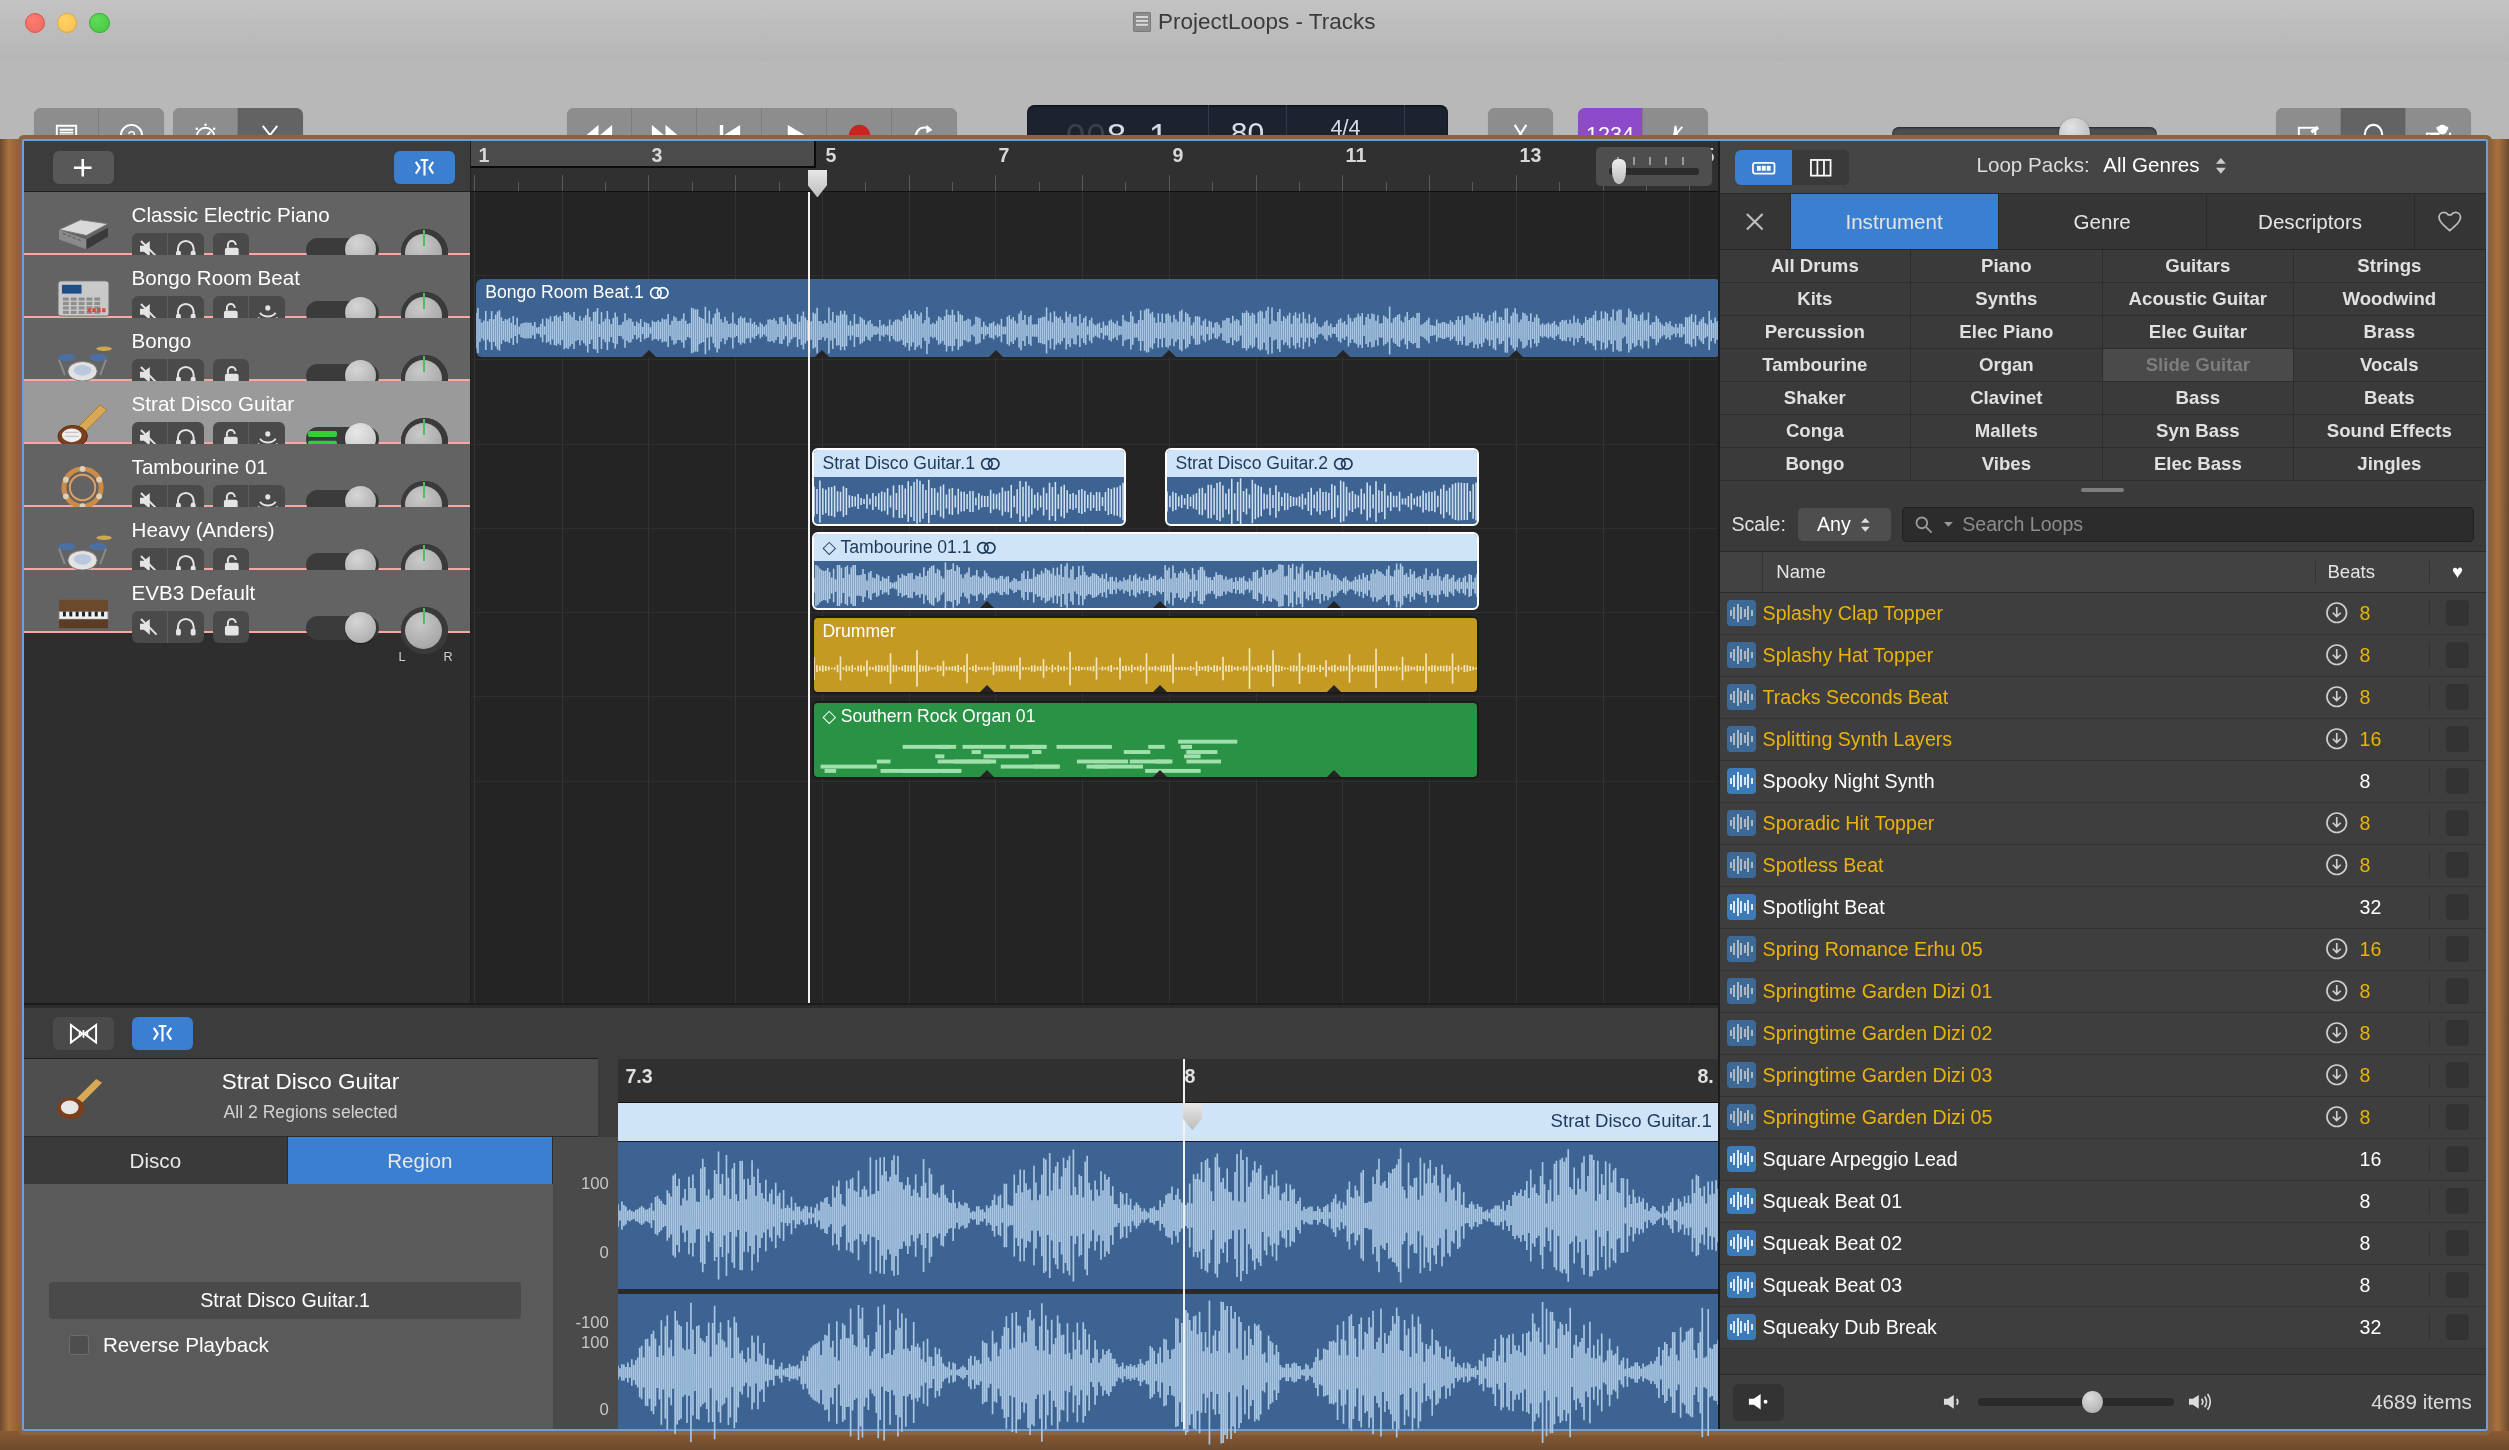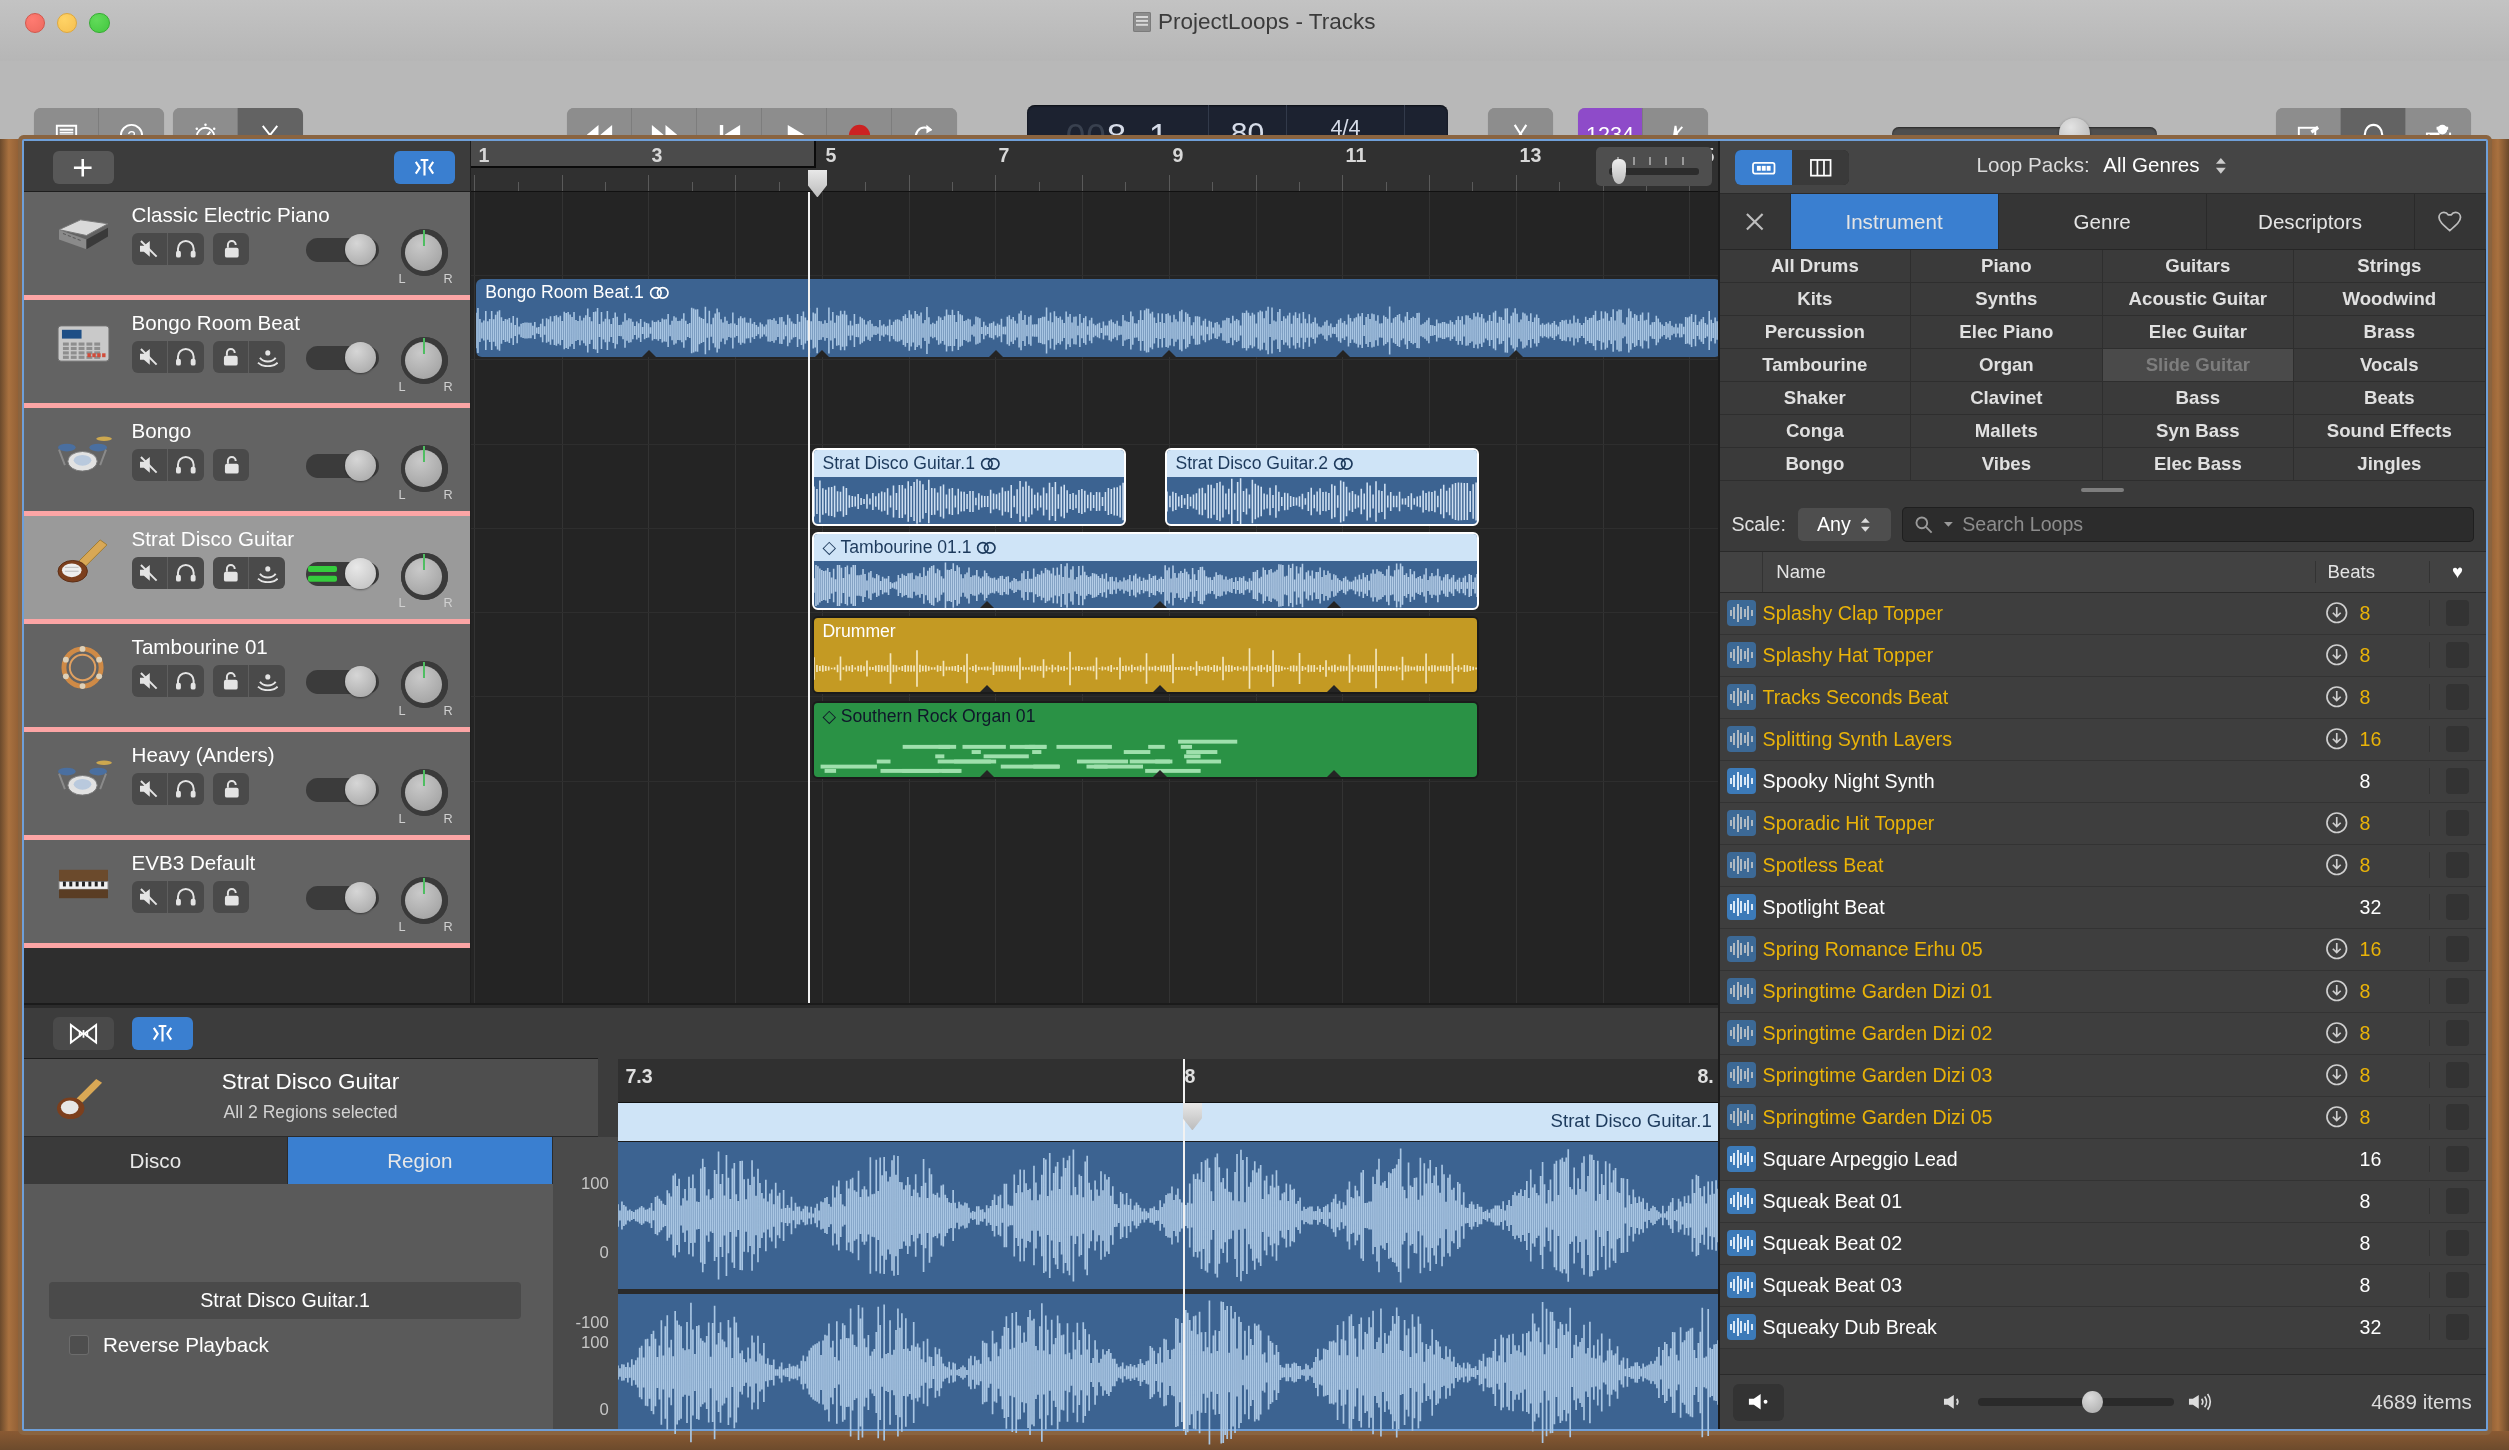--- a/index.html
+++ b/index.html
@@ -96,21 +96,21 @@
   .tick{position:absolute; bottom:0; width:1px; background:#5a5a5a;}
   .zoomslider{position:absolute; right:9.8px; top:5.9px; width:116px;height:39px;background:#4e4e4e;
               border-radius:4.9px;}
   .zoomslider .bar{position:absolute;left:13.7px;top:21.6px;width:90px;height:6.9px;background:#2c2c2c;border-radius:2.9px;}
   .zoomslider .thumb{position:absolute;left:16.7px;top:11.8px;width:13.7px;height:25.5px;
      background:linear-gradient(#eee,#bcbcbc); border-radius:5.9px 5.9px 50% 50%;}
   .zoomslider .nub{position:absolute;top:9.8px;width:2px;height:8.8px;background:#9a9a9a;}
 
   .thead-col{position:absolute; left:0; top:51px; width:447px; bottom:0; background:#2e2e2e;
              border-right:1px solid #1e1e1e;}
-  .trk{position:relative; height:108px; border-bottom:5px solid #fca5a5; background:#636363;}
+  .trk{position:relative; height:63px; border-bottom:2px solid #fca5a5; background:#636363;}
   .trk.sel{background:#9a9a9a;}
   .trk .ticon{position:absolute;left:31px;top:19.6px;width:57px;height:47px;}
   .trk .tname{position:absolute;left:108px;top:10.8px;font-size:20.6px;color:#fff;white-space:nowrap;}
   .btnrow{position:absolute;left:108px;top:41px;display:flex;gap:9.8px;}
   .bgrp{display:flex;background:#4a4a4a;border-radius:5.9px;overflow:hidden;}
   .trk.sel .bgrp{background:#4a4a4a;}
   .bbtn{width:36px;height:32px;display:flex;align-items:center;justify-content:center;
         border-right:1px solid #5e5e5e;}
   .bgrp .bbtn:last-child{border-right:none;}
   .vol{position:absolute; left:282px; top:46px; width:73px; height:23.5px; background:#3b3b3b;
@@ -135,21 +135,21 @@
   .region{position:absolute; border-radius:5.9px; overflow:hidden;}
   .region .rtitle{position:absolute;left:8.8px;top:2.9px;font-size:17.6px;white-space:nowrap;z-index:3;}
   .region.audio{background:#3c6391;}
   .region.audio.sel{border:2px solid #fff; background:#3c6391;}
   .region .hdrstrip{position:absolute;left:0;top:0;width:100%;height:26.5px;background:#cfe4f7;}
   .region.audio .rtitle{color:#fff;}
   .region.audio.sel .rtitle{color:#1d3a5c;}
   .region.drum{background:#c49a23;border:2px solid #1b1b1b;}
   .region.drum .rtitle{color:#fff;}
   .region.midi{background:#2a9245;border:2px solid #1b1b1b;}
-  .region.midi .rtitle{color:#0f172a;}
+  .region.midi .rtitle{color:#ffffff;}
   .wave{position:absolute;left:0;width:100%;}
   .loopmark{position:absolute;bottom:-1px;width:0;height:0;border-left:8.8px solid transparent;
     border-right:8.8px solid transparent;border-bottom:8.8px solid #242424;}
   .playhead{position:absolute;top:0;bottom:0;width:2px;background:#f2f2f2;z-index:30;}
   .ph-head{position:absolute;top:0;left:-8.8px;width:19.6px;height:27.4px;
     background:linear-gradient(#e8e8e8,#bcbcbc);
     clip-path:polygon(0 0,100% 0,100% 55%,50% 100%,0 55%); z-index:30;}
   .dragtext{position:absolute; left:0; width:1251px; top:588px; text-align:center;
             font-size:21.6px; color:#828282;}
 

